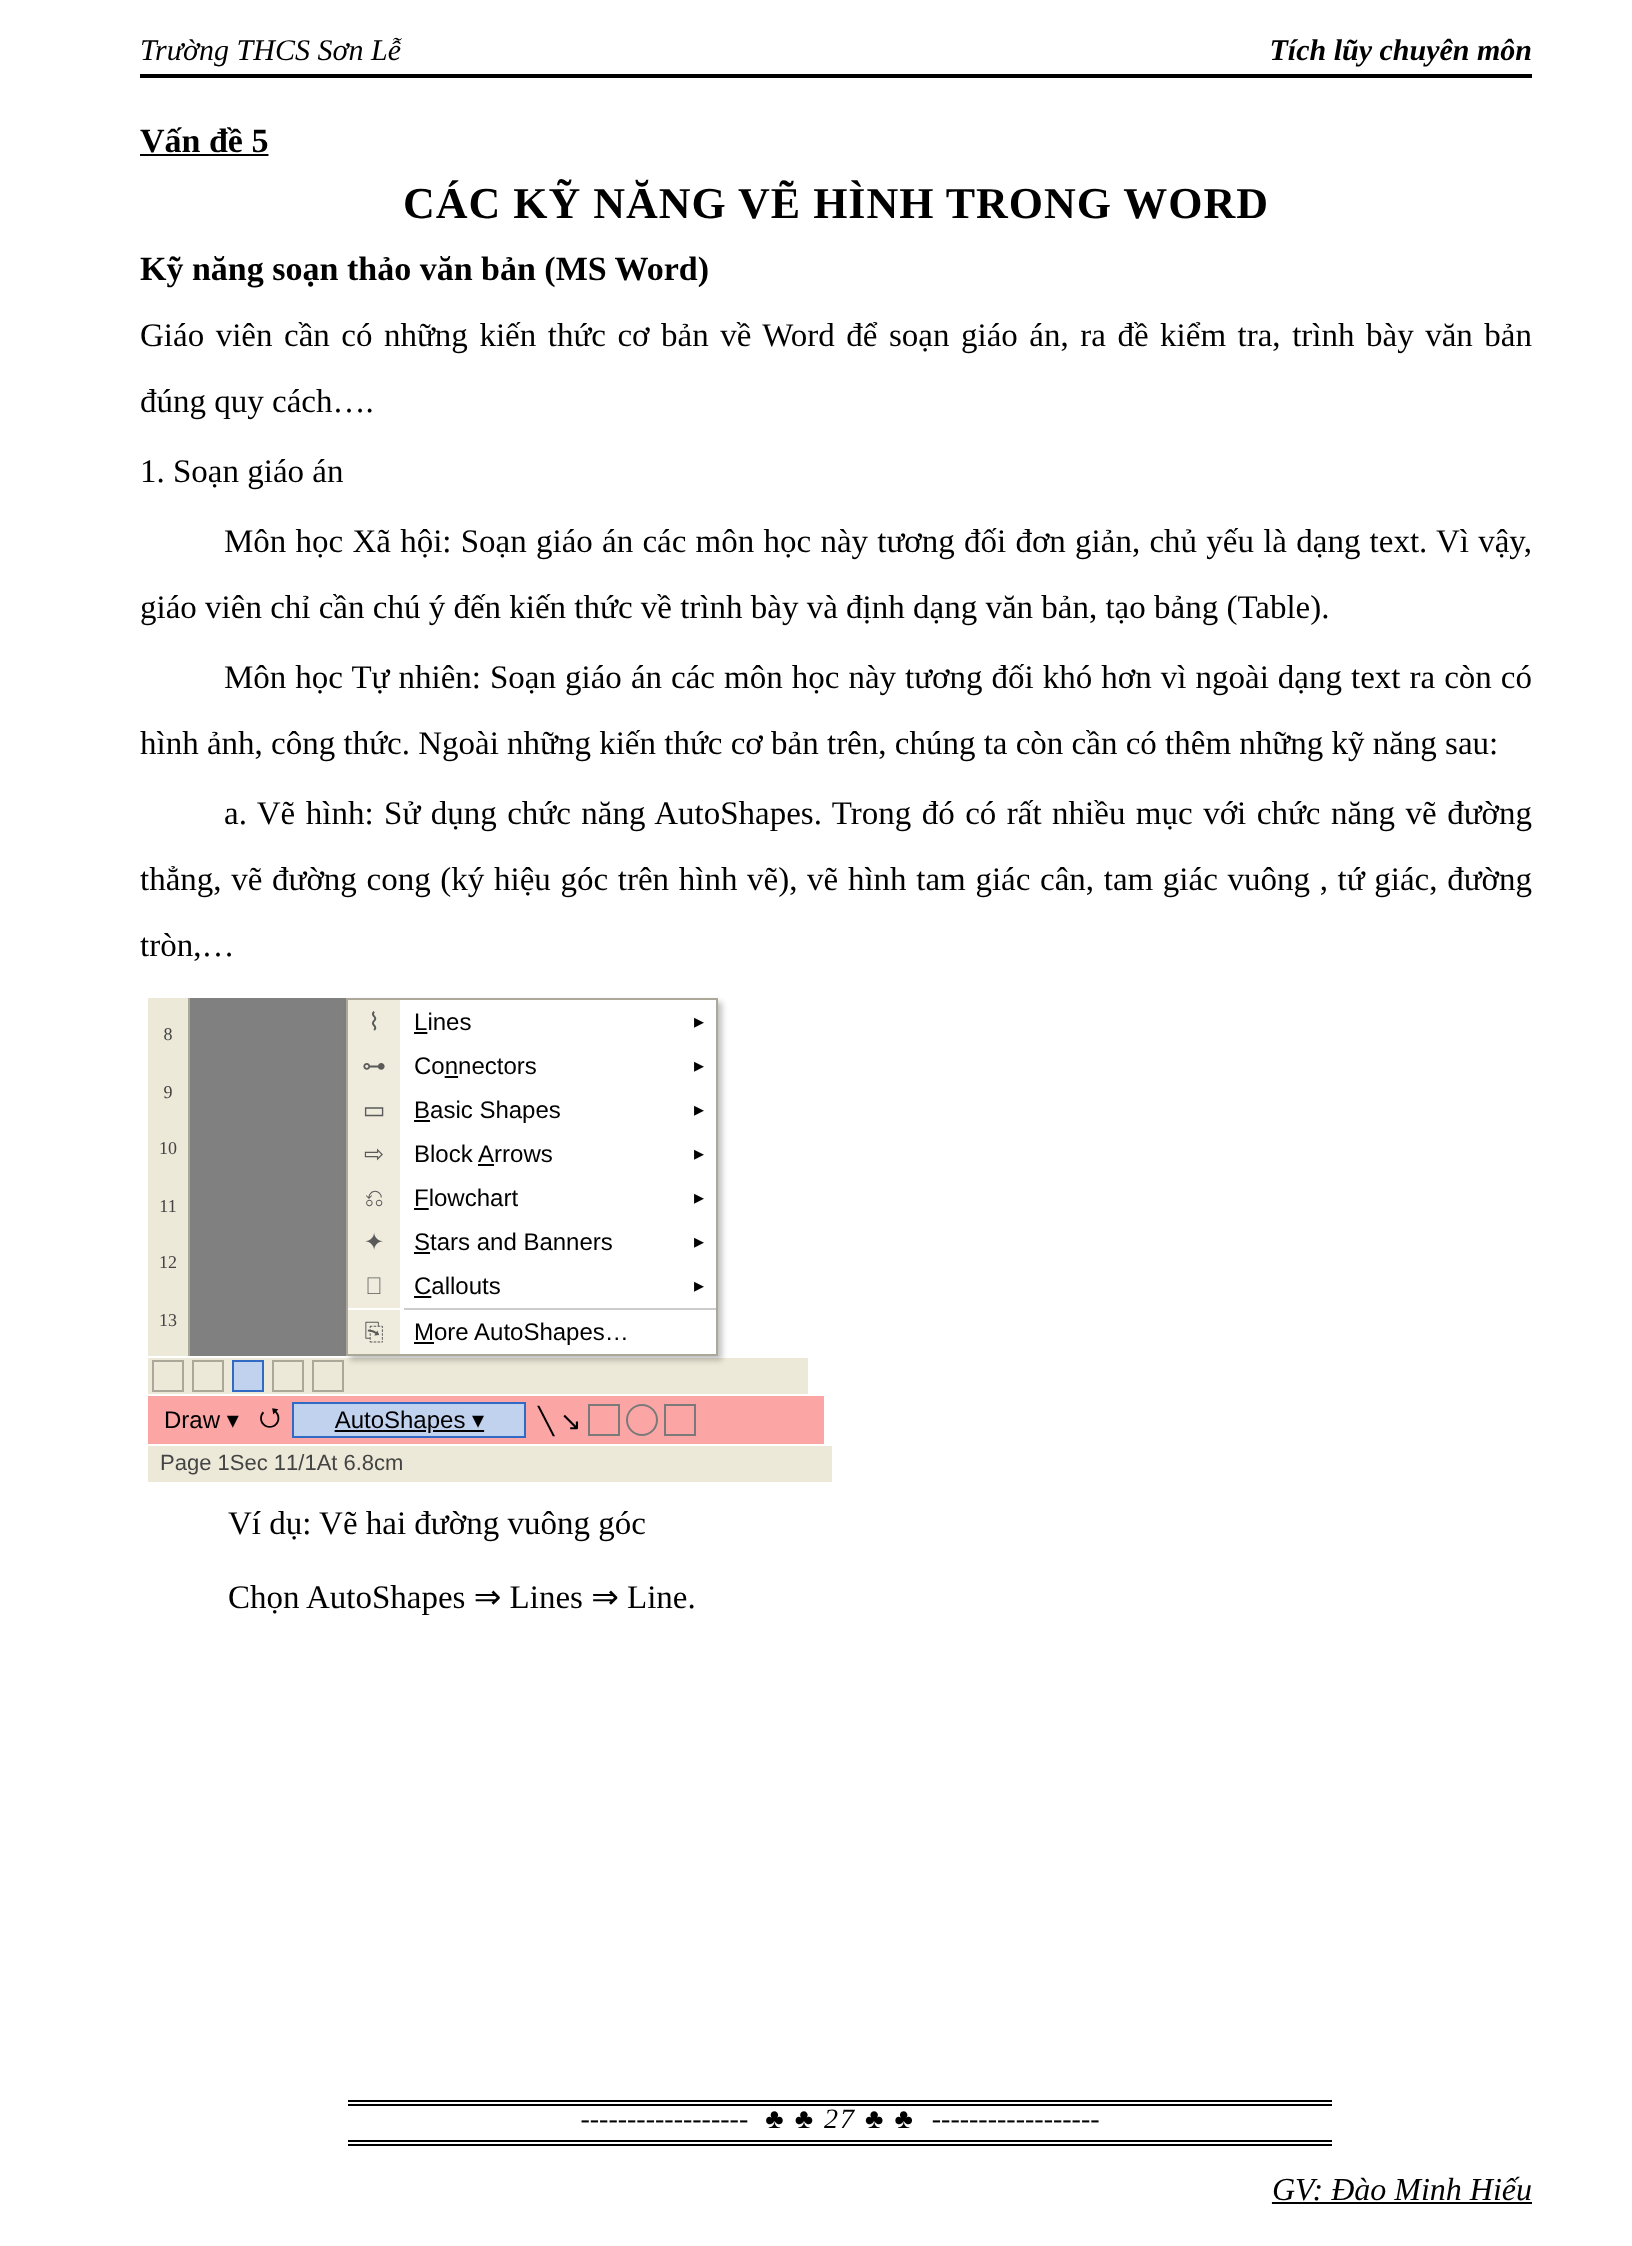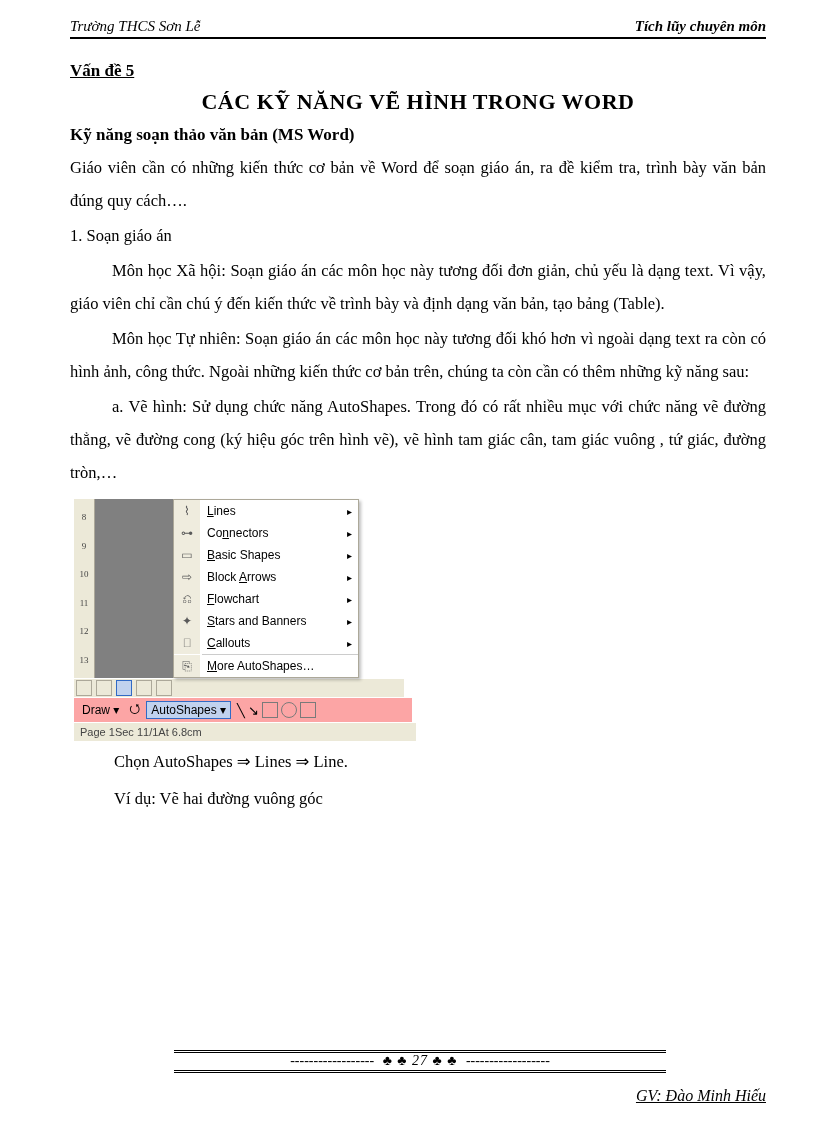--- a/index.html
+++ b/index.html
@@ -251,39 +251,39 @@
     <div class="iconbar">
       <span></span>
       <span></span>
       <span style="border:1px solid #316ac5; background:#c1d2ee;"></span>
       <span></span>
       <span></span>
     </div>
     <div class="drawbar">
       <span class="btn">Draw ▾</span>
       <span style="font-size:13px;">⭯</span>
-      <span class="btn" style="border:1px solid #316ac5; background:#c1d2ee; padding:1px 4px;">AutoShapes ▾</span>
+      <span class="btn" style="border:1px solid #316ac5; background:#c1d2ee; padding:1px 20px;text-decoration:underline;">AutoShapes ▾</span>
       <span class="group">
         <span style="font-size:13px;">╲</span>
         <span style="font-size:13px;">↘</span>
         <span class="shape"></span>
         <span class="shape" style="border-radius:50%;"></span>
         <span class="shape"></span>
       </span>
     </div>
     <div class="statusbar">
       <span>Page 1</span>
       <span>Sec 1</span>
       <span>1/1</span>
       <span>At 6.8cm</span>
     </div>
   </div>
 
+  <div class="example">Ví dụ: Vẽ hai đường vuông góc</div>
   <div class="example">Chọn AutoShapes ⇒ Lines ⇒ Line.</div>
-  <div class="example">Ví dụ: Vẽ hai đường vuông góc</div>
 </div>
 
 <div class="footer">
   <div class="footer-line">
     <span class="dashes footer-decor">
       <span>♣ ♣</span>
       <span style="font-style:italic;">27</span>
       <span>♣ ♣</span>
     </span>
   </div>

